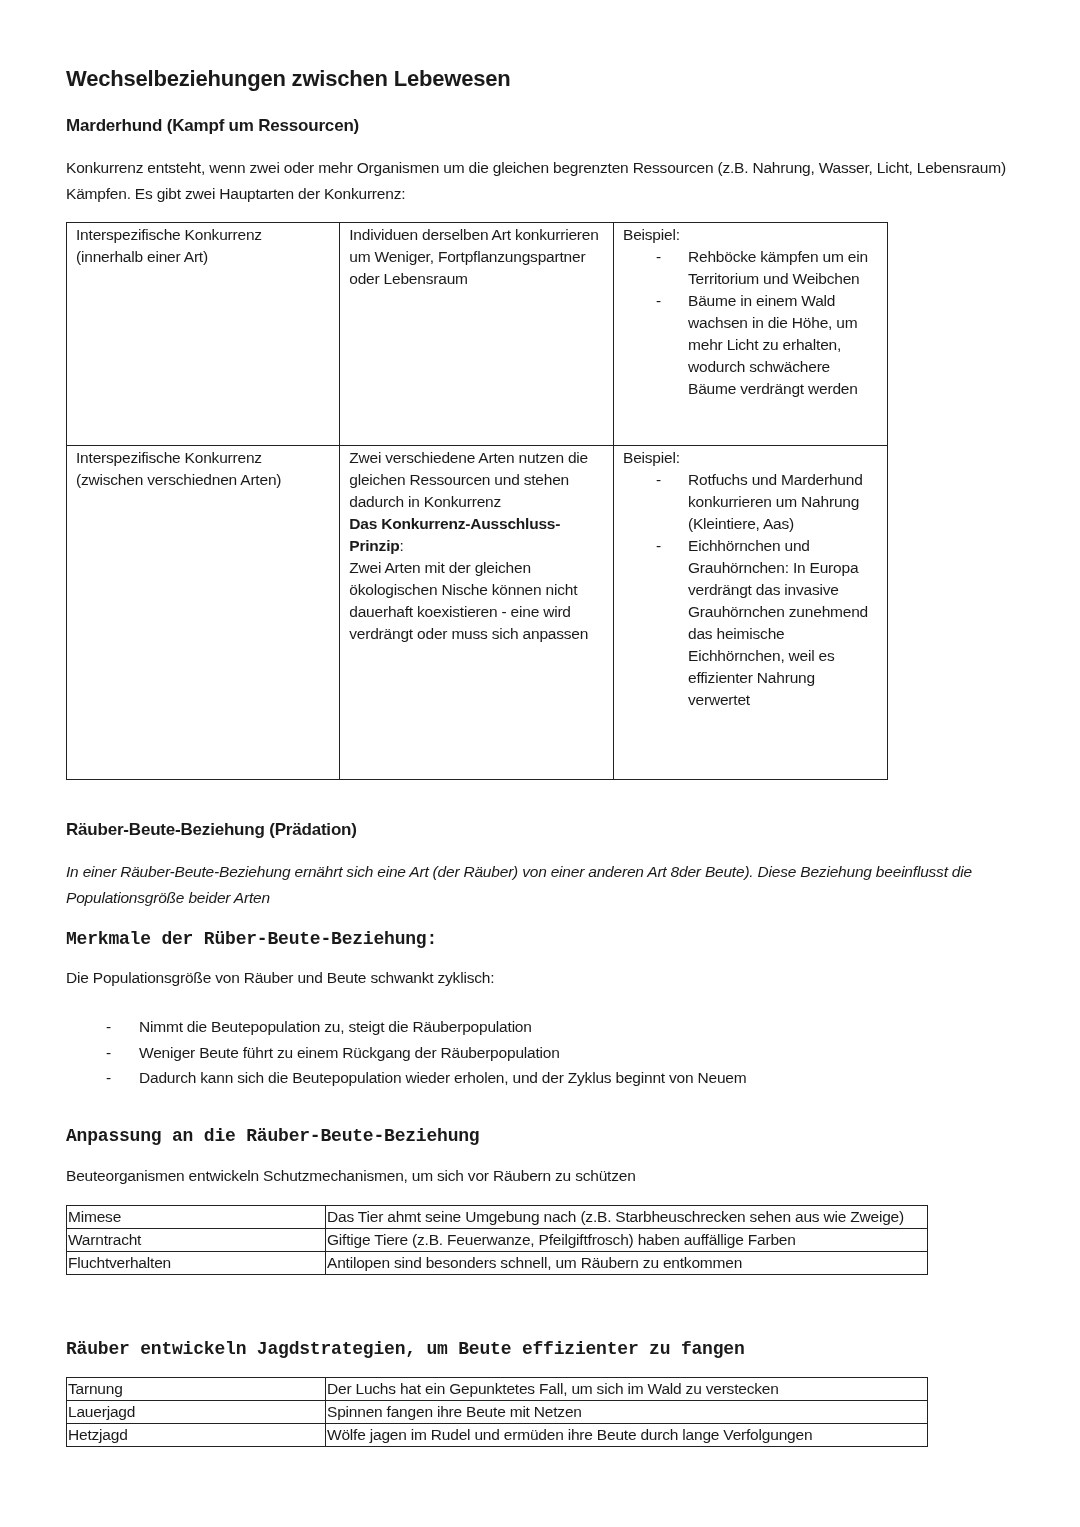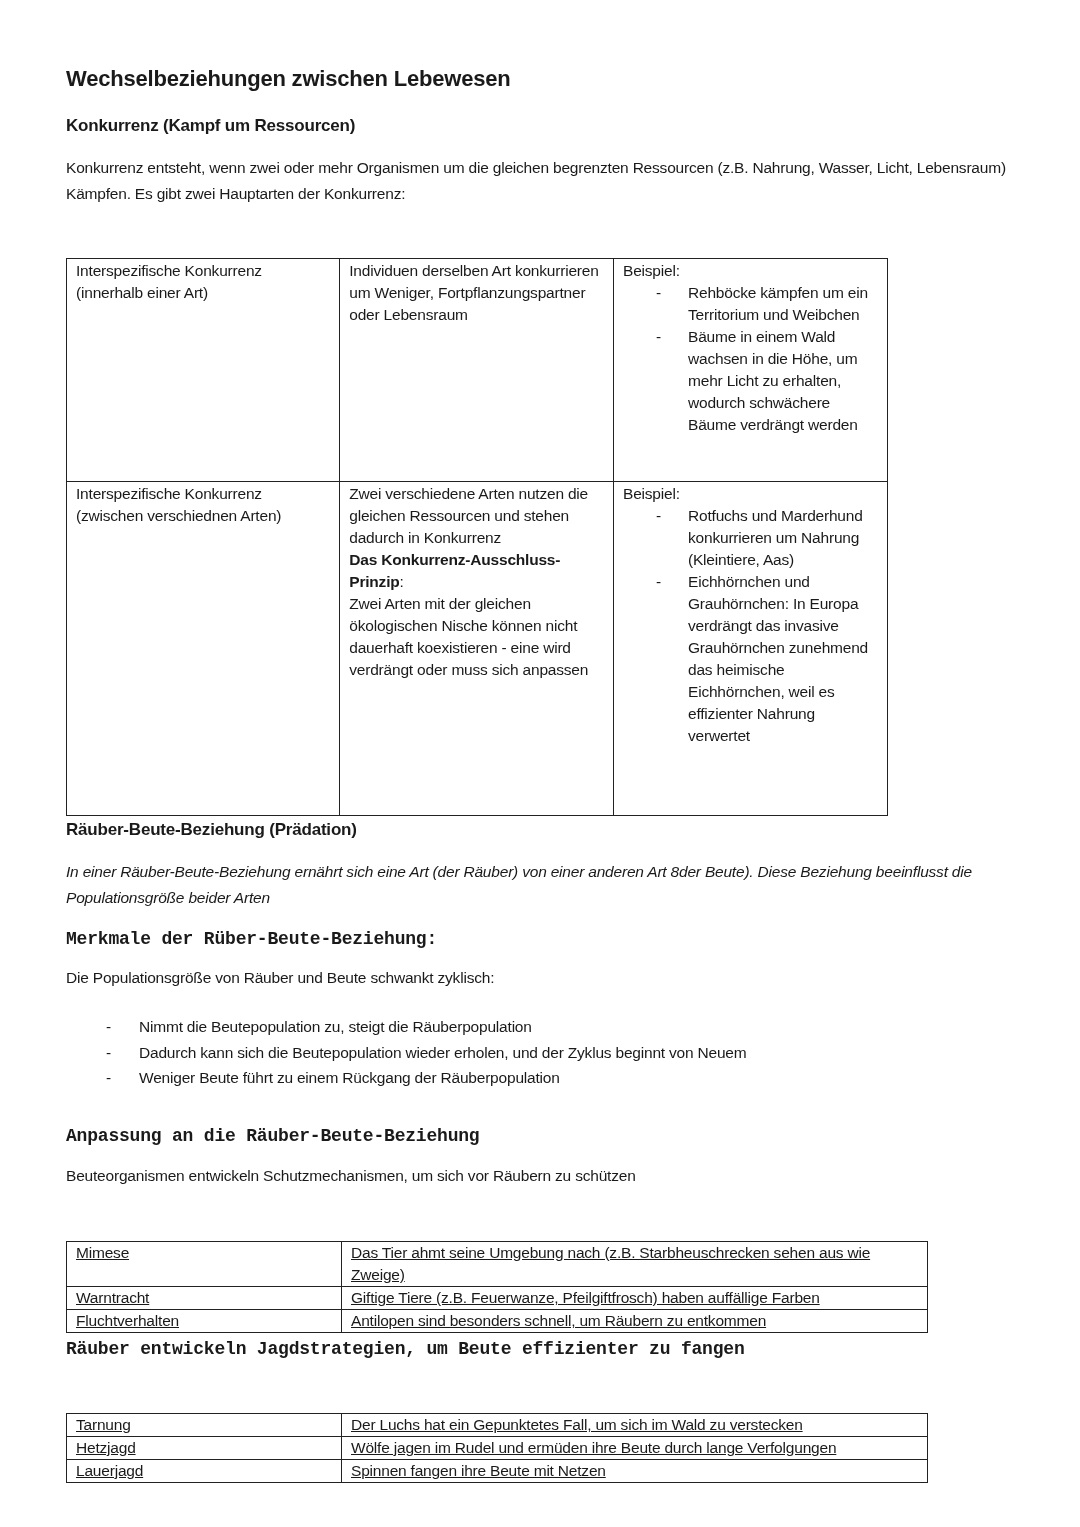--- a/index.html
+++ b/index.html
@@ -6,47 +6,47 @@
     body {
       width: 1080px; height: 1527px; position: relative; overflow: hidden;
       font-family: "Liberation Sans", sans-serif; color: #1a1a1a;
     }
     .abs { position: absolute; }
     .h1 { left: 66px; top: 66px; font-size: 22px; font-weight: bold; letter-spacing: -0.2px; }
     .h2 { font-size: 17px; font-weight: bold; left: 66px; letter-spacing: -0.2px; }
     .h3 { font-size: 18px; font-weight: bold; left: 66px; letter-spacing: -0.2px; font-family: Liberation Mono, monospace; }
     .p { font-size: 15.5px; left: 66px; line-height: 26px; width: 940px; letter-spacing: -0.2px; }
 
-    table { border-collapse: collapse; position: absolute; font-size: 15.5px; letter-spacing: -0.2px; margin-top: 36px; }
+    table { border-collapse: collapse; position: absolute; font-size: 15.5px; letter-spacing: -0.2px; }
     td { border: 1.5px solid #222; vertical-align: top; padding: 1px 9px 0 9px; line-height: 22px; }
 
     .t1 { left: 66px; top: 222px; width: 822px; }
     .t1 td { width: 256px; }
     .t1 tr.r1 td { height: 221px; }
     .t1 tr.r2 td { height: 332px; }
     .ex-list { list-style: none; margin: 0; padding: 0 0 0 65px; }
     .ex-list li { position: relative; }
     .ex-list li::before { content: "-"; position: absolute; left: -32px; }
 
     .bullets { left: 96px; top: 1006px; font-size: 15.5px; line-height: 25.5px; margin: 8px; padding: 0; list-style: none; letter-spacing: -0.2px; }
     .bullets li { position: relative; padding-left: 35px; }
     .bullets li::before { content: "-"; position: absolute; left: 2px; }
 
     .t2, .t3 { left: 66px; width: 862px; }
     .t2 td.c1, .t3 td.c1 { width: 256px; }
-    .t2 td, .t3 td { padding: 0 9px; line-height: 22px; text-decoration: underline; }
+    .t2 td, .t3 td { padding: 0 1px; line-height: 22px; }
     .t2 { top: 1205px; }
     .t3 { top: 1377px; }
   </style>
 </head>
 <body>
 
 <div class="abs h1">Wechselbeziehungen zwischen Lebewesen</div>
 
-<div class="abs h2" style="top:116px;">Konkurrenz (Kampf um Ressourcen)</div>
+<div class="abs h2" style="top:116px;">Marderhund (Kampf um Ressourcen)</div>
 <div class="abs p" style="top:155px;">Konkurrenz entsteht, wenn zwei oder mehr Organismen um die gleichen begrenzten Ressourcen (z.B. Nahrung, Wasser, Licht, Lebensraum) Kämpfen. Es gibt zwei Hauptarten der Konkurrenz:</div>
 
 <table class="t1">
   <tbody>
       <tr class="r1">
     <td>
       <div>Interspezifische Konkurrenz</div>
       <div>(innerhalb einer Art)</div>
     </td>
     <td>
@@ -82,22 +82,22 @@
   </table>
 
 <div class="abs h2" style="top:820px;">Räuber-Beute-Beziehung (Prädation)</div>
 <div class="abs p" style="top:859px;font-style:italic;">In einer Räuber-Beute-Beziehung ernährt sich eine Art (der Räuber) von einer anderen Art 8der Beute). Diese Beziehung beeinflusst die Populationsgröße beider Arten</div>
 
 <div class="abs h3" style="top:929px;">Merkmale der Rüber-Beute-Beziehung:</div>
 <div class="abs p" style="top:965px;">Die Populationsgröße von Räuber und Beute schwankt zyklisch:</div>
 
 <ul class="abs bullets">
   <li>Nimmt die Beutepopulation zu, steigt die Räuberpopulation</li>
+  <li>Weniger Beute führt zu einem Rückgang der Räuberpopulation</li>
   <li>Dadurch kann sich die Beutepopulation wieder erholen, und der Zyklus beginnt von Neuem</li>
-  <li>Weniger Beute führt zu einem Rückgang der Räuberpopulation</li>
 </ul>
 
 <div class="abs h3" style="top:1126px;">Anpassung an die Räuber-Beute-Beziehung</div>
 <div class="abs p" style="top:1163px;">Beuteorganismen entwickeln Schutzmechanismen, um sich vor Räubern zu schützen</div>
 
 <table class="t2">
   <tbody>
       <tr>
     <td class="c1">Mimese</td>
     <td>Das Tier ahmt seine Umgebung nach (z.B. Starbheuschrecken sehen aus wie Zweige)</td>
@@ -115,21 +115,21 @@
 
 <div class="abs h3" style="top:1339px;">Räuber entwickeln Jagdstrategien, um Beute effizienter zu fangen</div>
 
 <table class="t3">
   <tbody>
       <tr>
     <td class="c1">Tarnung</td>
     <td>Der Luchs hat ein Gepunktetes Fall, um sich im Wald zu verstecken</td>
   </tr>
   <tr>
+    <td class="c1">Lauerjagd</td>
+    <td>Spinnen fangen ihre Beute mit Netzen</td>
+  </tr>
+  <tr>
     <td class="c1">Hetzjagd</td>
     <td>Wölfe jagen im Rudel und ermüden ihre Beute durch lange Verfolgungen</td>
-  </tr>
-  <tr>
-    <td class="c1">Lauerjagd</td>
-    <td>Spinnen fangen ihre Beute mit Netzen</td>
   </tr>
 </tbody>
   </table>
 
 </body></html>

